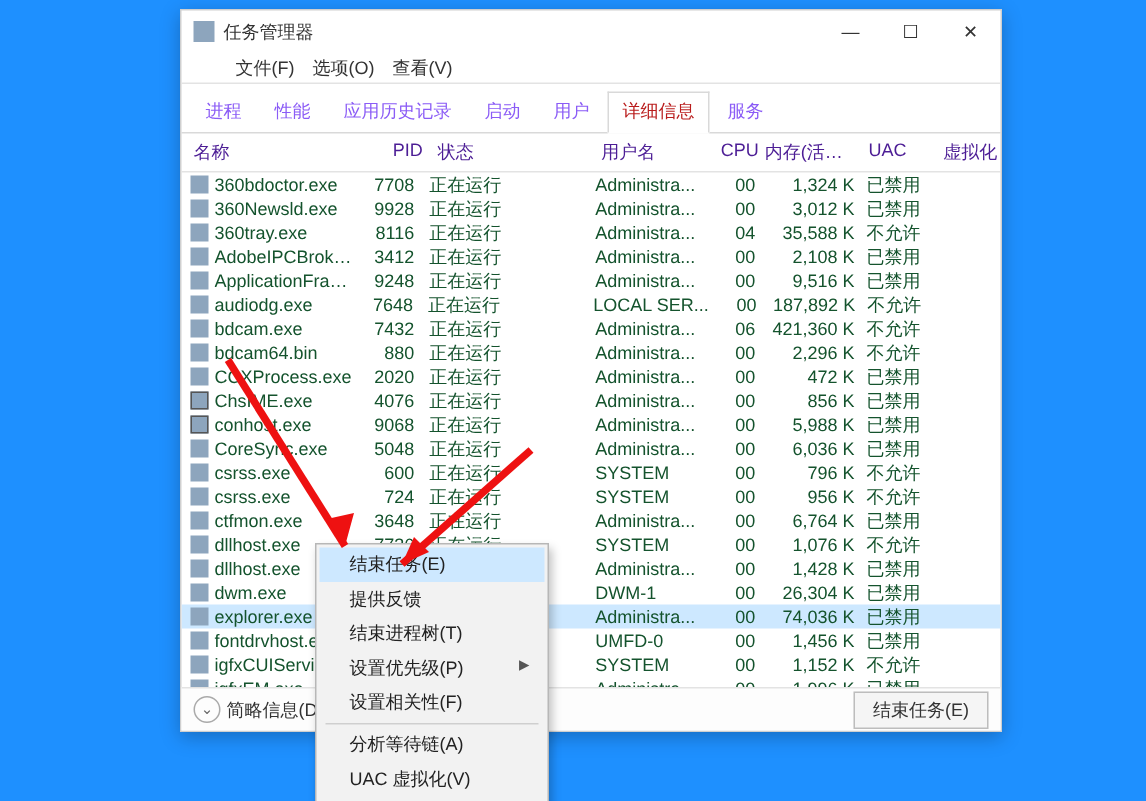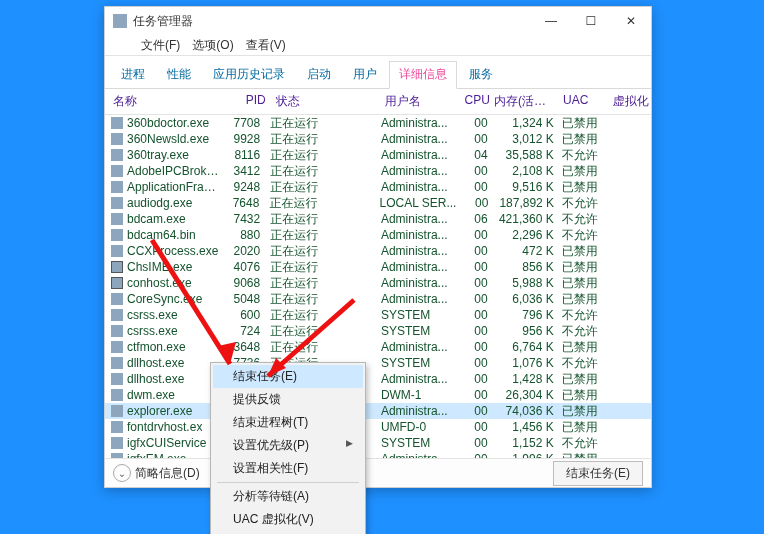--- a/index.html
+++ b/index.html
@@ -8,21 +8,21 @@
     width: 764px;
     height: 534px;
     background: #1e90ff;
     font-family: "Microsoft YaHei", "Segoe UI", Tahoma, sans-serif;
     font-size: 12px;
     overflow: hidden;
     position: relative;
   }
   .window {
     position: absolute;
-    left: 104px;
+    left: 120px;
     top: 6px;
     width: 546px;
     height: 480px;
     background: #fff;
     border: 1px solid #cfcfcf;
     box-shadow: 0 3px 12px rgba(0,0,0,.25);
     display: flex;
     flex-direction: column;
   }
   .titlebar {
@@ -55,32 +55,32 @@
   .menubar span { cursor: default; }
   .menubar-sep { height:1px; background:#e3e3e3; }
   .tabs {
     display: flex; gap: 2px;
     padding: 4px 6px 0 6px;
     border-bottom: 1px solid #d9d9d9;
     font-size: 12px;
   }
   .tab {
     padding: 4px 9px 5px 9px;
-    color: #0369a1;
+    color: #8b5cf6;
     border: 1px solid transparent;
     border-bottom: none;
     position: relative;
     top: 1px;
     background: transparent;
   }
   .tab.active {
     border-color: #d9d9d9;
     background: #fff;
     border-bottom: 1px solid #fff;
-    color: #ec4899;
+    color: #b91c1c;
   }
   .columns {
     display: flex;
     border-bottom: 1px solid #e3e3e3;
     padding: 4px 0 4px 0;
     font-size: 12px;
     color: #4c1d95;
   }
   .columns div { overflow: hidden; white-space: nowrap; text-overflow: ellipsis; }
   .c-name   { width: 120px; padding-left: 8px; }

